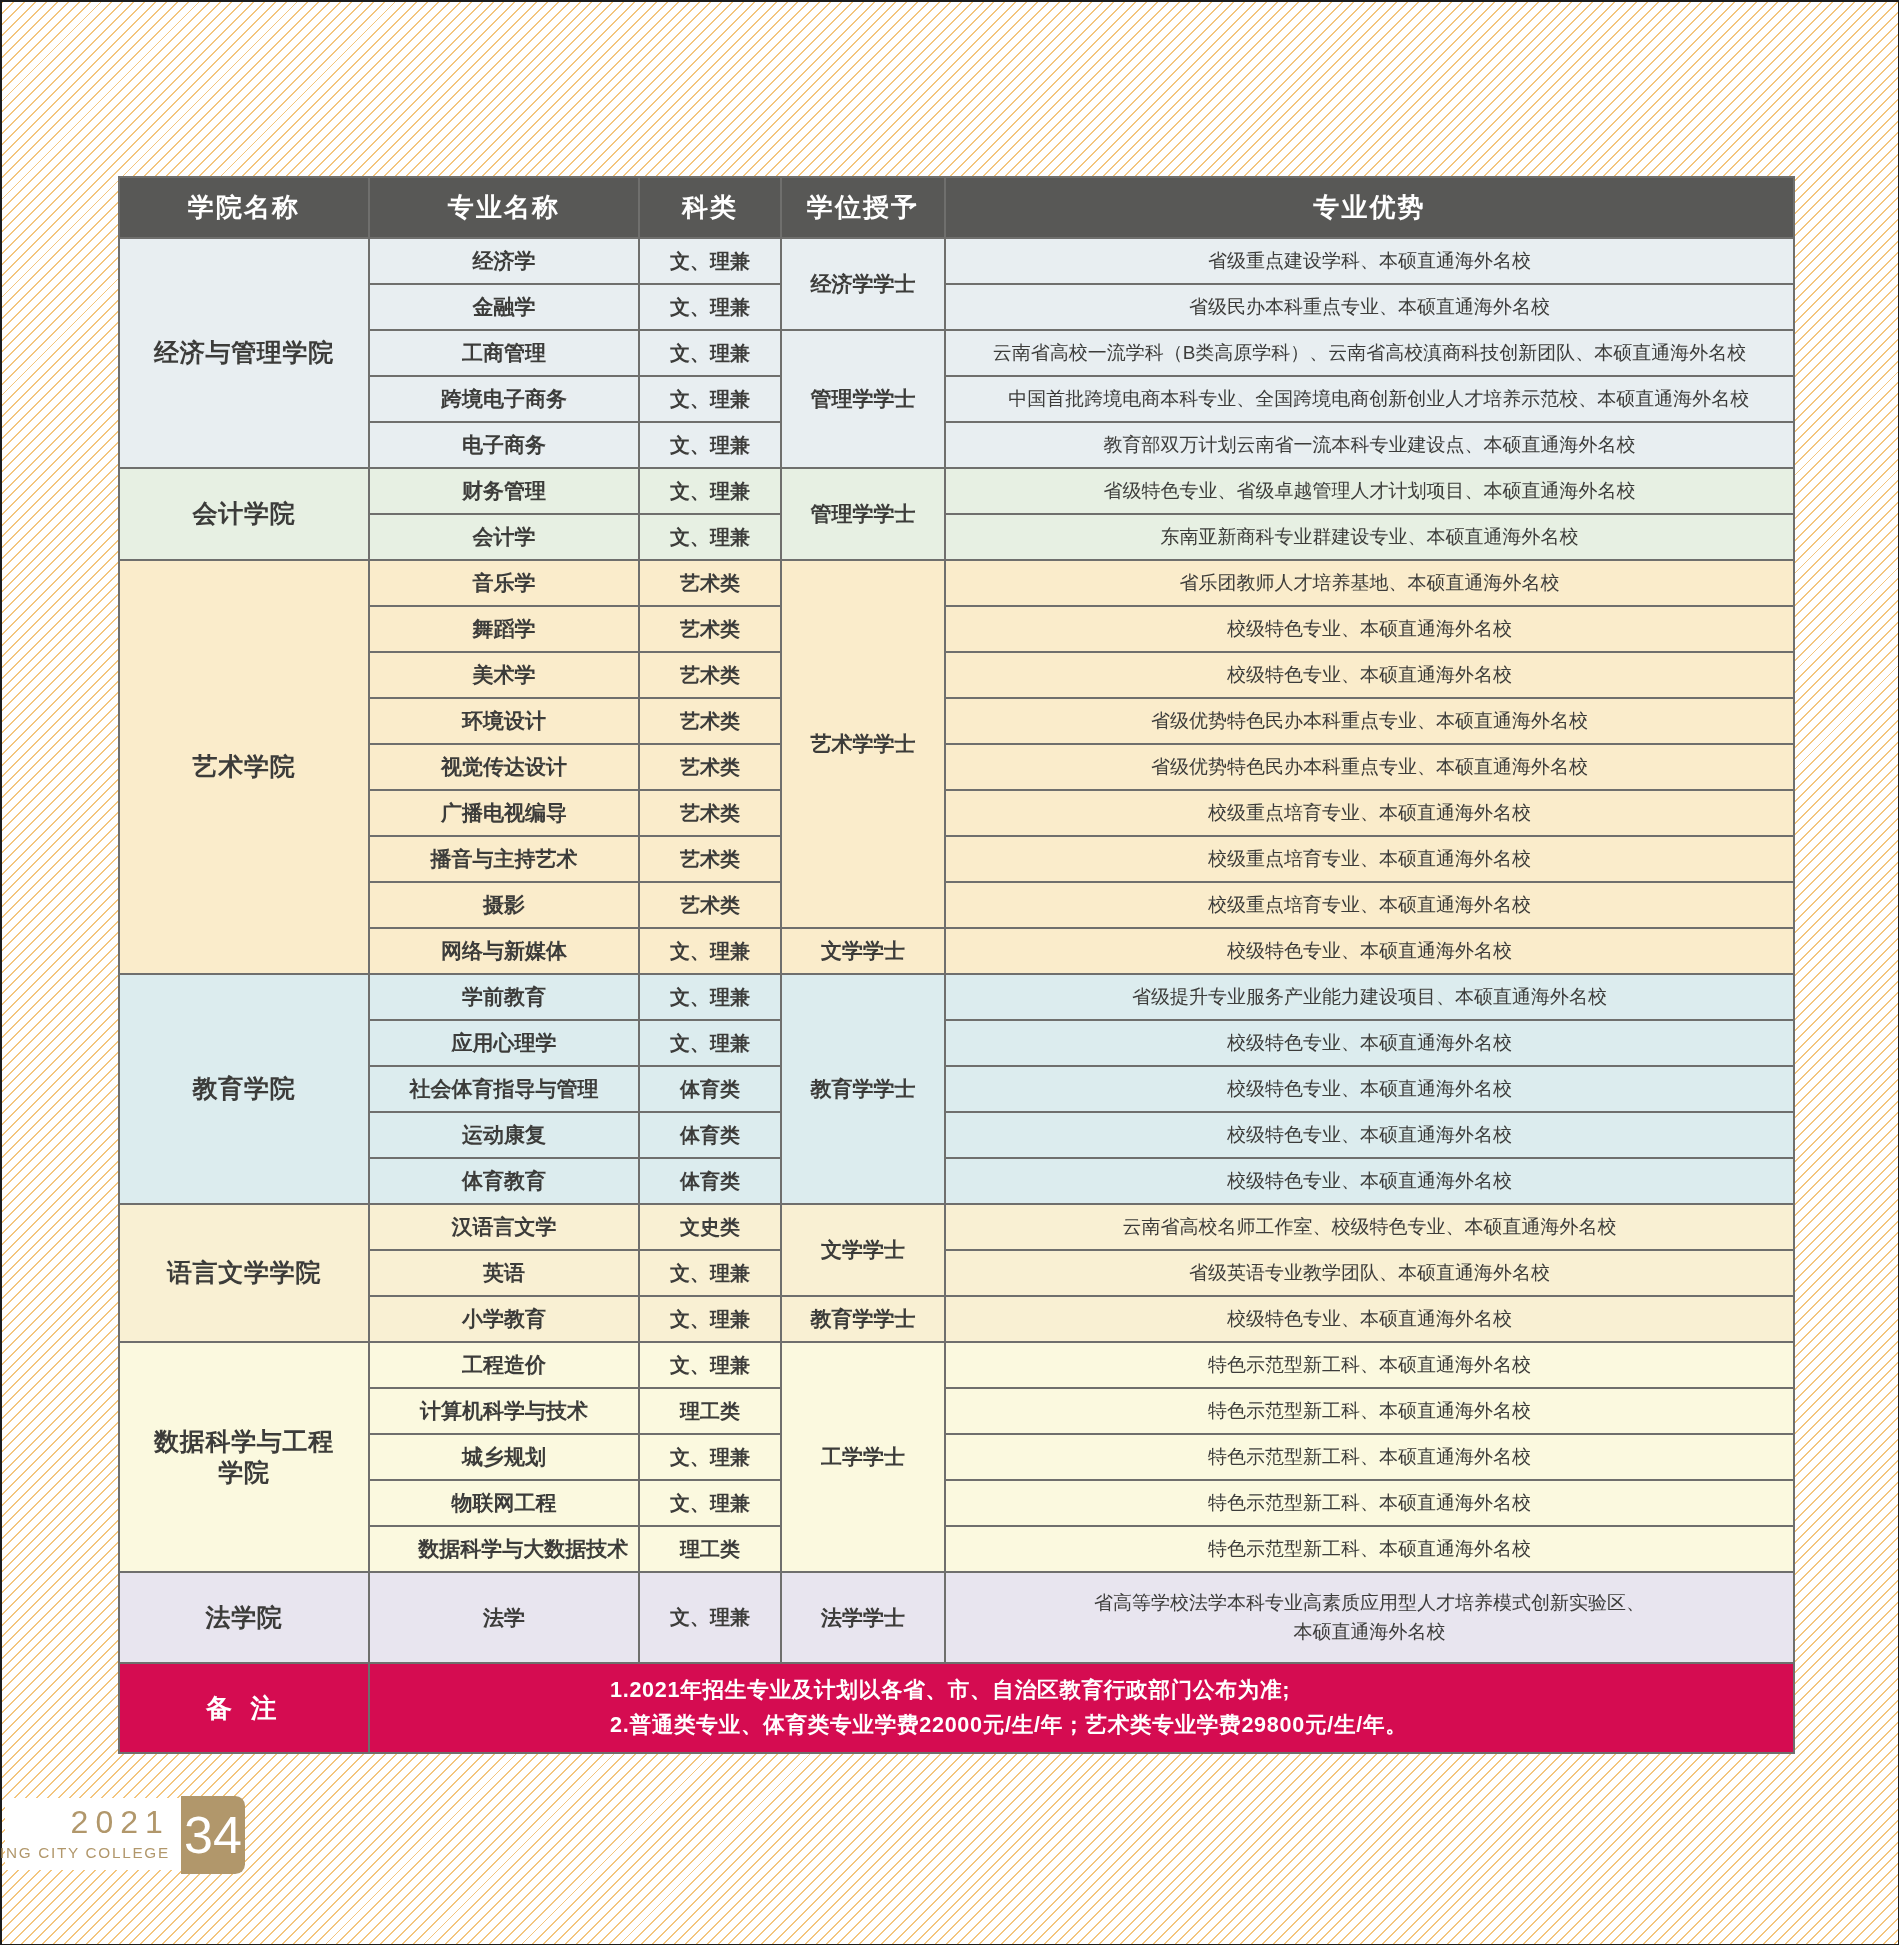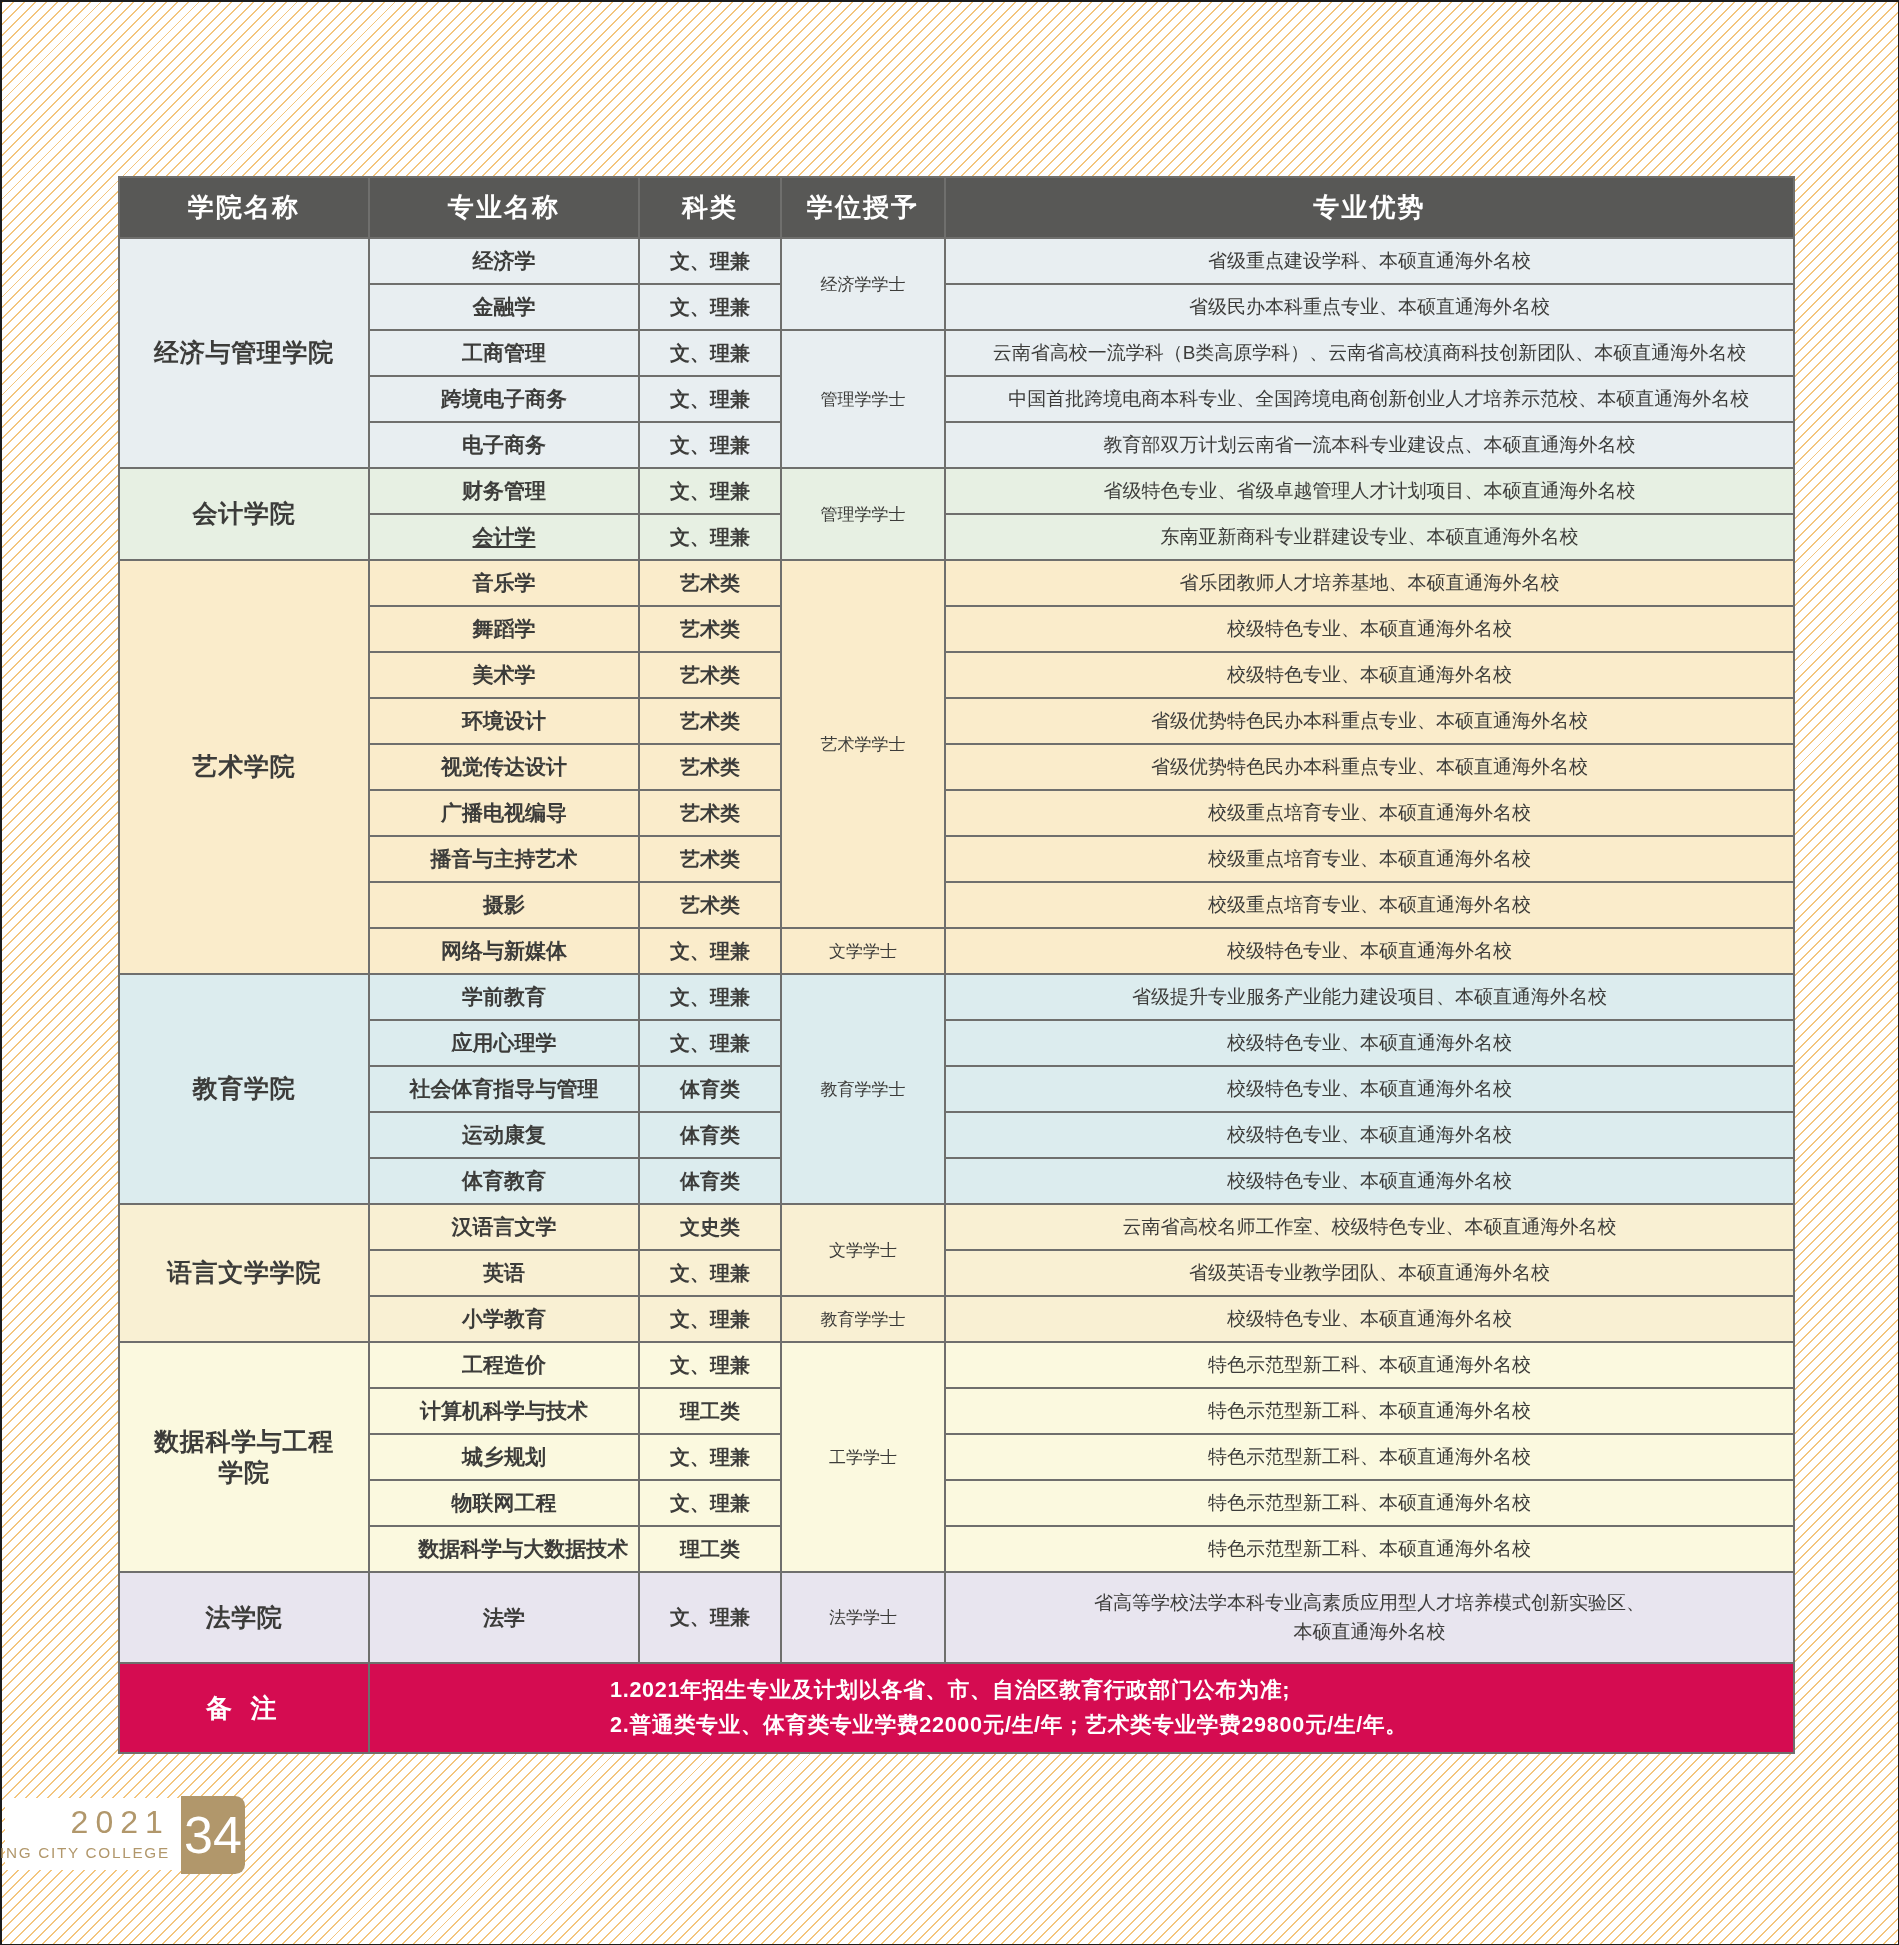--- a/index.html
+++ b/index.html
@@ -34,21 +34,21 @@
     text-align:center;vertical-align:middle;
     color:#3c3c3a;overflow:hidden;padding:0 5.6px;
   }
   .majors thead th{
     background:var(--header-bg);color:#ffffff;
     font-size:26px;font-weight:bold;height:59px;letter-spacing:2.1px;
   }
   td.college{font-size:25px;font-weight:bold;white-space:pre-line;line-height:1.25;letter-spacing:0.7px;}
   td.major{font-size:21px;font-weight:600;}
   td.category{font-size:20px;font-weight:600;}
-  td.degree{font-size:17px;font-weight:400;}
+  td.degree{font-size:21px;font-weight:700;}
   td.advantage{font-size:19px;font-weight:500;line-height:1.5;}
   tr.remark td{background:var(--remark-bg);color:#ffffff;}
   td.remark-label{font-size:26px;font-weight:bold;letter-spacing:5.6px;}
   td.remark-text{
     text-align:left;padding-left:240px;font-size:21.6px;
     font-weight:bold;line-height:1.6;letter-spacing:0.7px;
   }
   .f-white{
     position:absolute;left:2.8px;top:1796px;width:176px;height:72px;
     background:#ffffff;border-radius:0 2.8px 2.8px 0;
@@ -121,21 +121,21 @@
           <td class="advantage" style="background: rgb(232, 238, 241);">教育部双万计划云南省一流本科专业建设点、本硕直通海外名校</td>
         </tr>
         <tr style="height: 46px;">
           <td class="college" rowspan="2" style="background: rgb(231, 240, 227);">会计学院</td>
           <td class="major" style="background: rgb(231, 240, 227);">财务管理</td>
           <td class="category" style="background: rgb(231, 240, 227);">文、理兼</td>
           <td class="degree" rowspan="2" style="background: rgb(231, 240, 227);">管理学学士</td>
           <td class="advantage" style="background: rgb(231, 240, 227);">省级特色专业、省级卓越管理人才计划项目、本硕直通海外名校</td>
         </tr>
         <tr style="height: 46px;">
-          <td class="major" style="background: rgb(231, 240, 227); text-decoration: underline;">会计学</td>
+          <td class="major" style="background: rgb(231, 240, 227);">会计学</td>
           <td class="category" style="background: rgb(231, 240, 227);">文、理兼</td>
           <td class="advantage" style="background: rgb(231, 240, 227);">东南亚新商科专业群建设专业、本硕直通海外名校</td>
         </tr>
         <tr style="height: 46px;">
           <td class="college" rowspan="9" style="background: rgb(250, 236, 203);">艺术学院</td>
           <td class="major" style="background: rgb(250, 236, 203);">音乐学</td>
           <td class="category" style="background: rgb(250, 236, 203);">艺术类</td>
           <td class="degree" rowspan="8" style="background: rgb(250, 236, 203);">艺术学学士</td>
           <td class="advantage" style="background: rgb(250, 236, 203);">省乐团教师人才培养基地、本硕直通海外名校</td>
         </tr>

